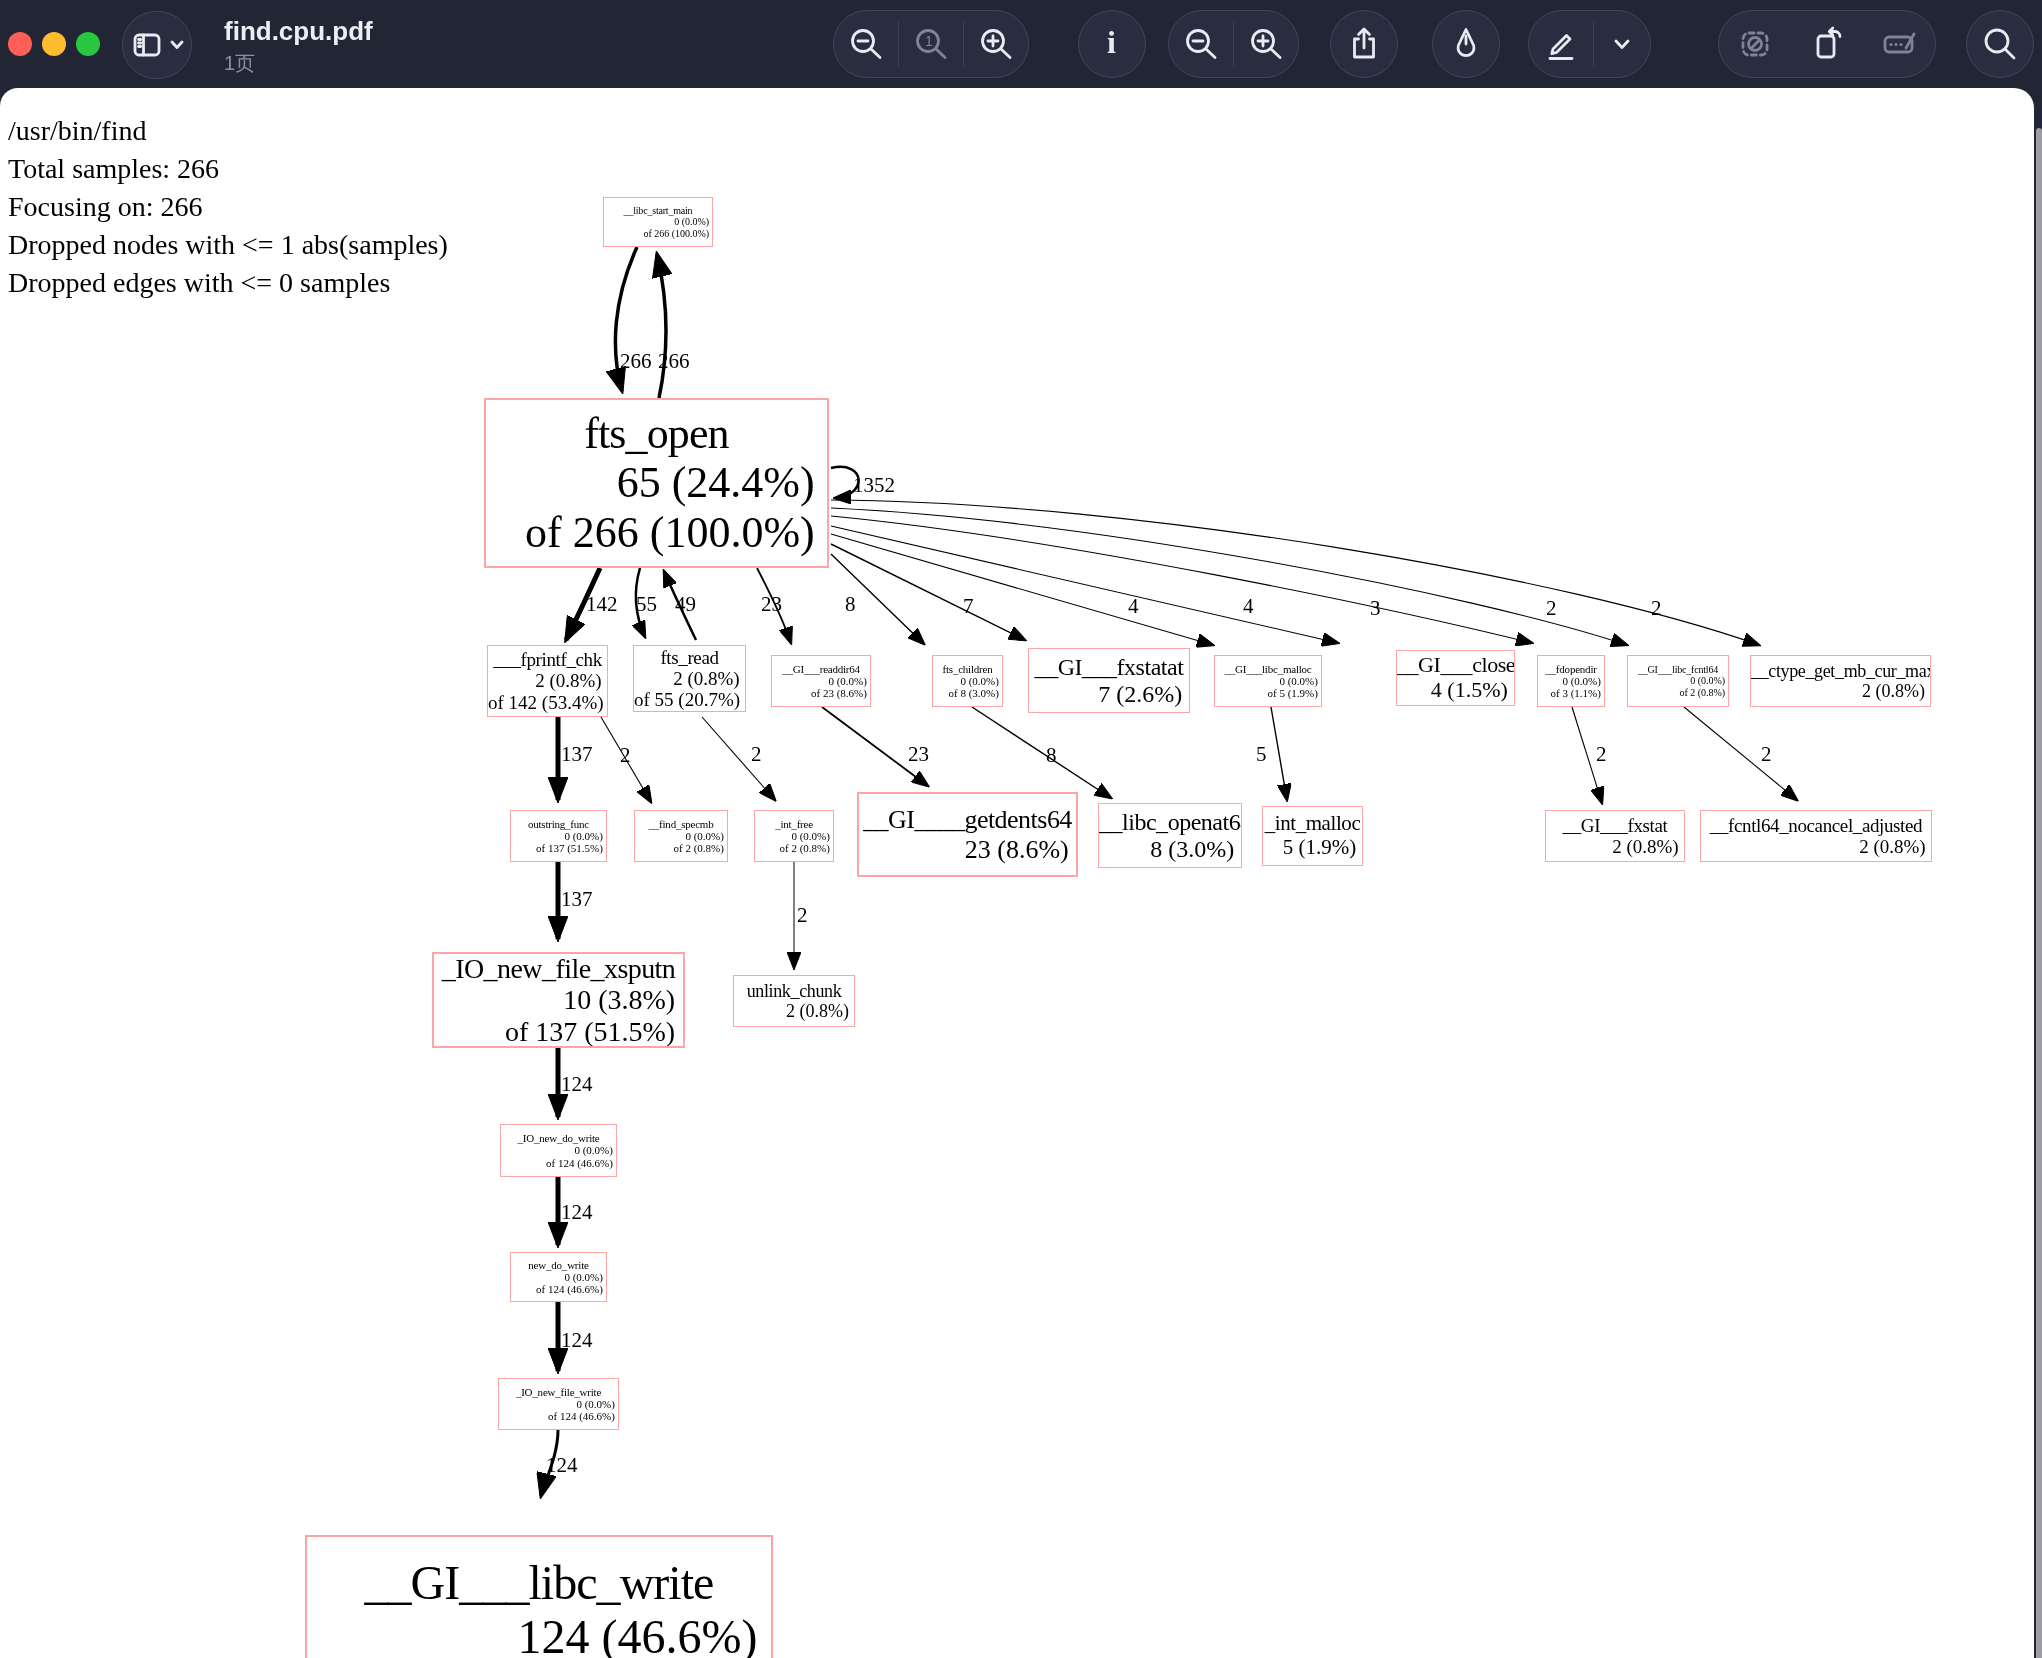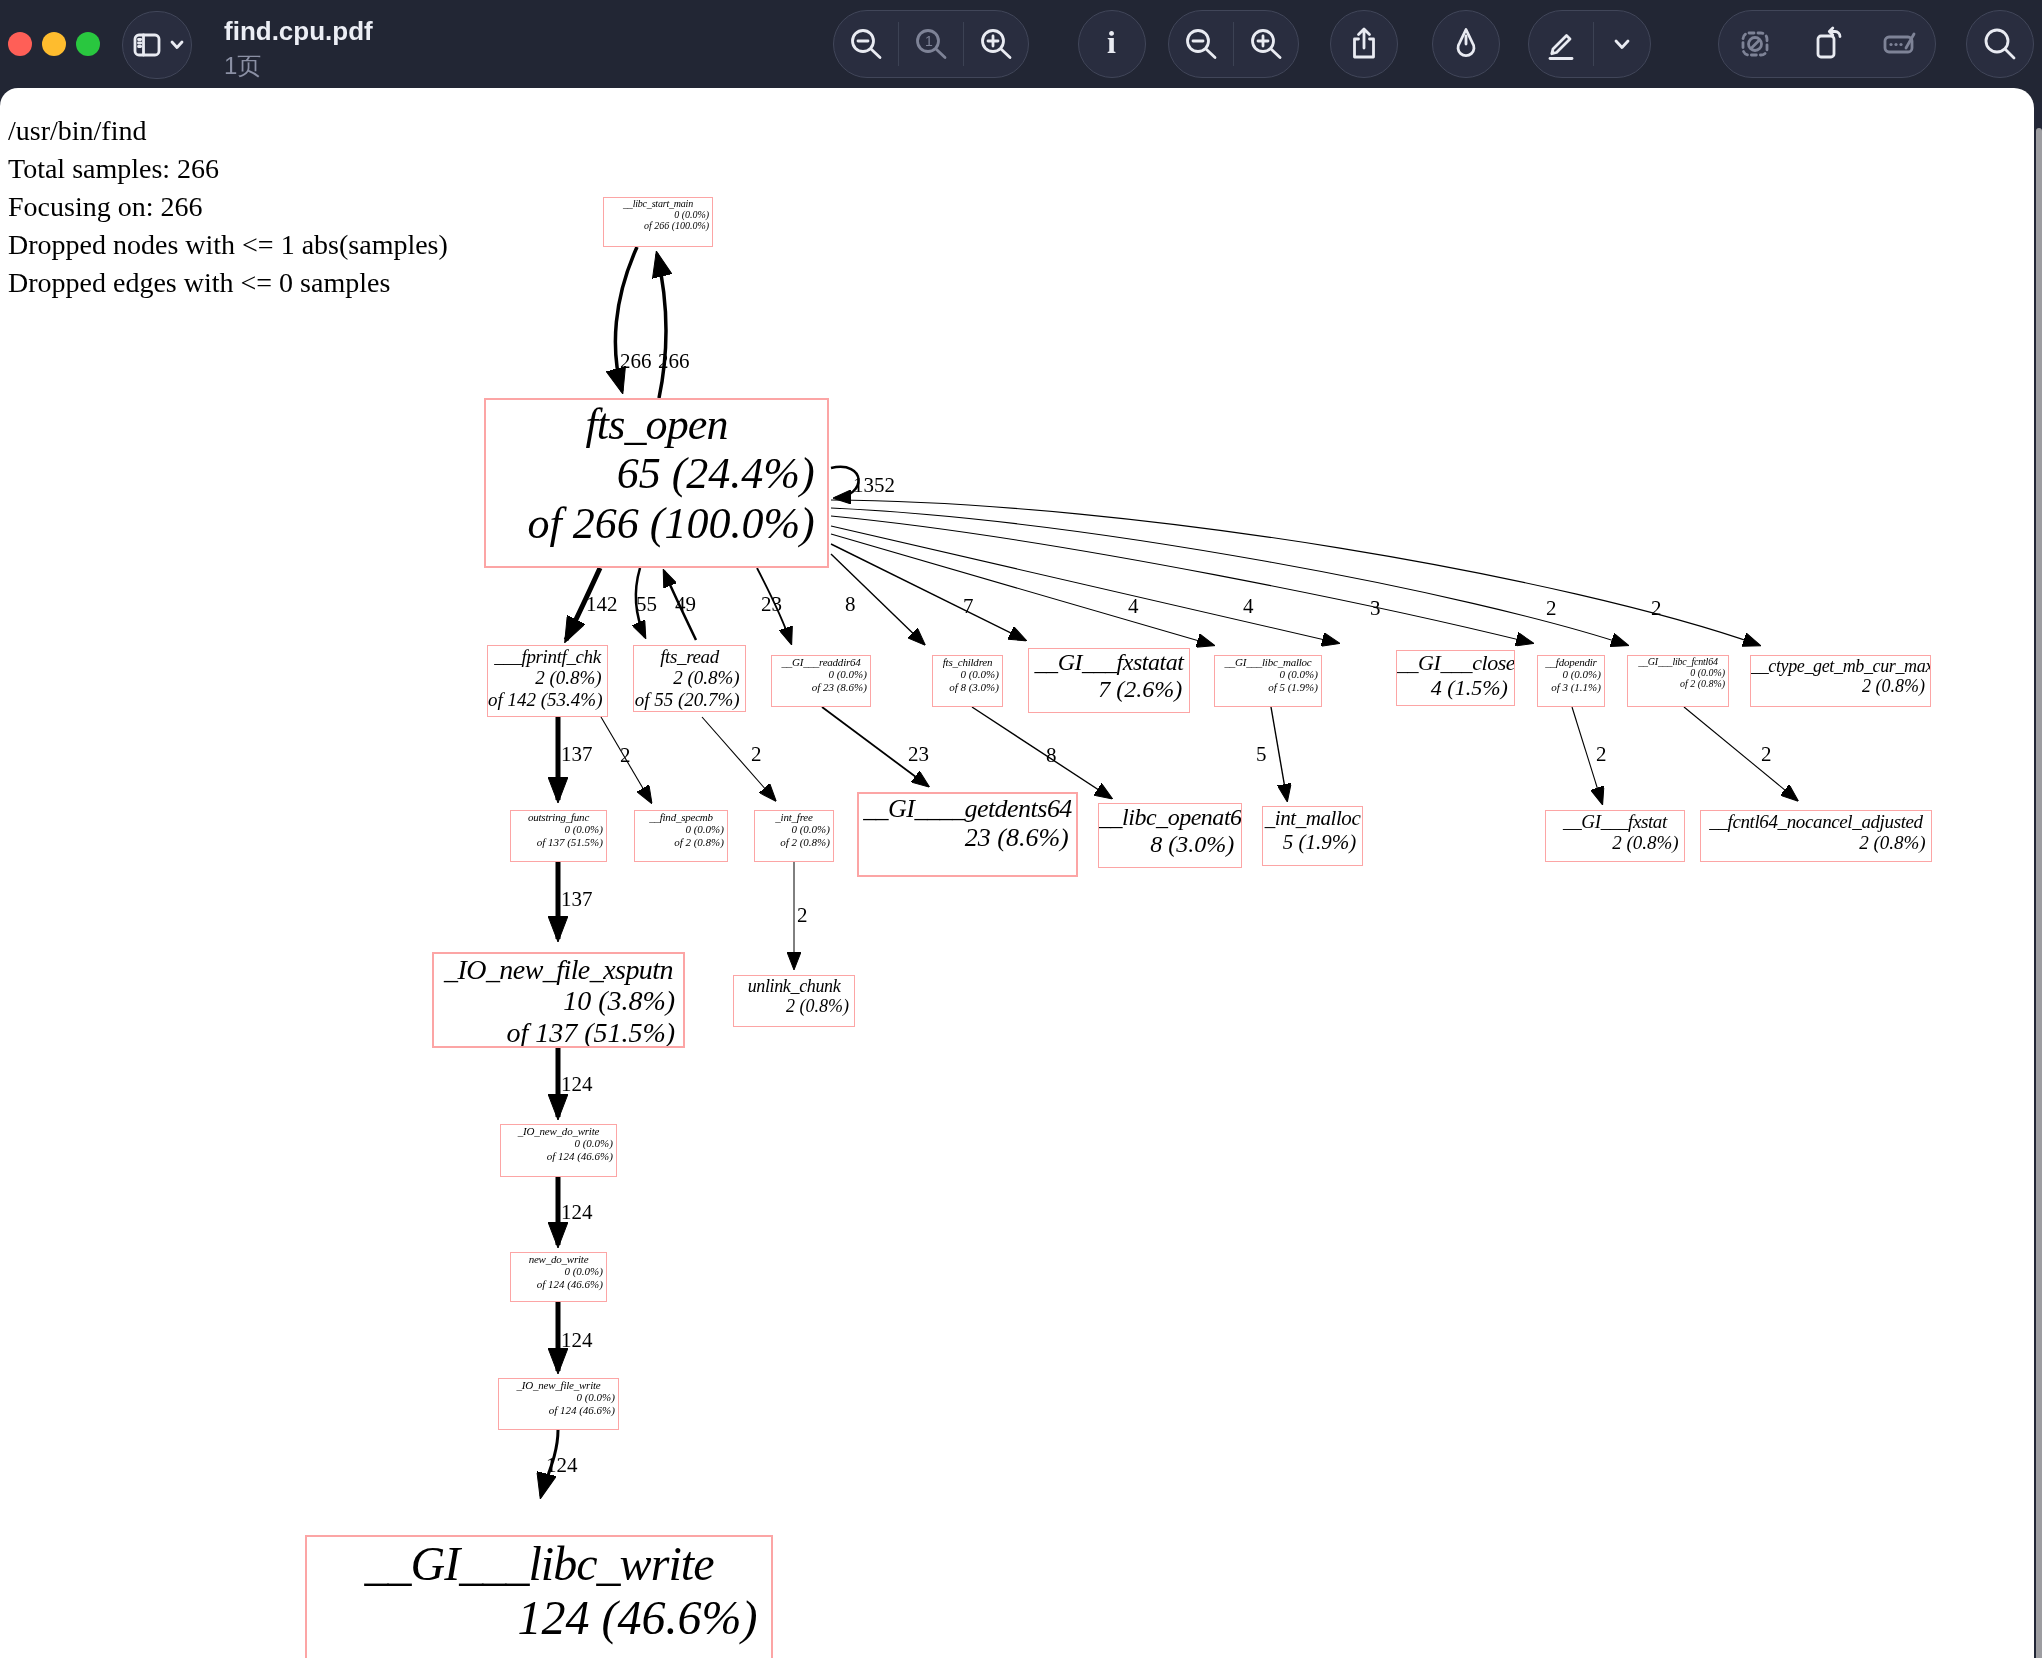--- a/index.html
+++ b/index.html
@@ -12,36 +12,36 @@
           border:1.5px solid #414659;border-radius:34px;background:#292d3f;}
   .tcircle{position:absolute;top:10px;width:66px;height:66px;border:1.5px solid #414659;
            border-radius:50%;background:#292d3f;display:flex;align-items:center;justify-content:center;}
   .tbtn{width:64px;height:66px;display:flex;align-items:center;justify-content:center;cursor:default;}
   .tdiv{width:1px;height:44px;background:#3c4254;}
   .ticon{stroke:#e9ebf2;fill:none;stroke-width:2.8;stroke-linecap:round;stroke-linejoin:round;}
   .ticon.dis{stroke:#7e8397;}
   .sidebtn{position:absolute;left:122px;top:11px;width:68px;height:66px;border:1.5px solid #414659;
            border-radius:34px;background:#292d3f;display:flex;align-items:center;justify-content:center;}
   .wtitle{position:absolute;left:224px;top:16px;color:#eceef5;font-size:26px;font-weight:bold;}
-  .wsub{position:absolute;left:224px;top:50px;color:#8b90a4;font-size:24px;}
+  .wsub{position:absolute;left:224px;top:50px;color:#8b90a4;font-size:20px;}
   
   .pagearea{position:absolute;left:0;top:88px;width:2042px;height:1570px;}
   .sheet{position:absolute;left:0;top:0;width:2034px;height:1570px;background:#ffffff;
          border-top-left-radius:18px;border-top-right-radius:20px;}
   .scrollstrip{position:absolute;left:2036px;top:40px;width:6px;height:1530px;background:#9d9da1;
                border-top-left-radius:3px;border-top-right-radius:3px;}
   .hdr{position:absolute;left:8px;top:24px;font-family:"Liberation Serif",serif;font-size:28px;
        line-height:38px;color:#000;white-space:pre;}
   
   .gsvg{position:absolute;left:0;top:0;pointer-events:none;}
   .gsvg path{stroke:#000;}
   .gsvg text{font:21px "Liberation Serif",serif;fill:#000;}
   .gnode{position:absolute;box-sizing:border-box;border:3px solid #fca5a5;background:#fff;
          font-family:"Liberation Serif",serif;color:#000;display:flex;flex-direction:column;
-         justify-content:flex-start;line-height:1.12;overflow:hidden;font-style:italic;}
+         justify-content:center;line-height:1.12;overflow:hidden;}
   .gnode .l0{text-align:center;white-space:nowrap;letter-spacing:-0.02em;}
   .gnode .lv{text-align:right;padding-right:0.28em;white-space:nowrap;}
 </style>
 </head>
 <body>
 
 <div class="app">
 
   <div class="titlebar">
     <span class="light" style="left:8px;background:#ff5f57"></span>

